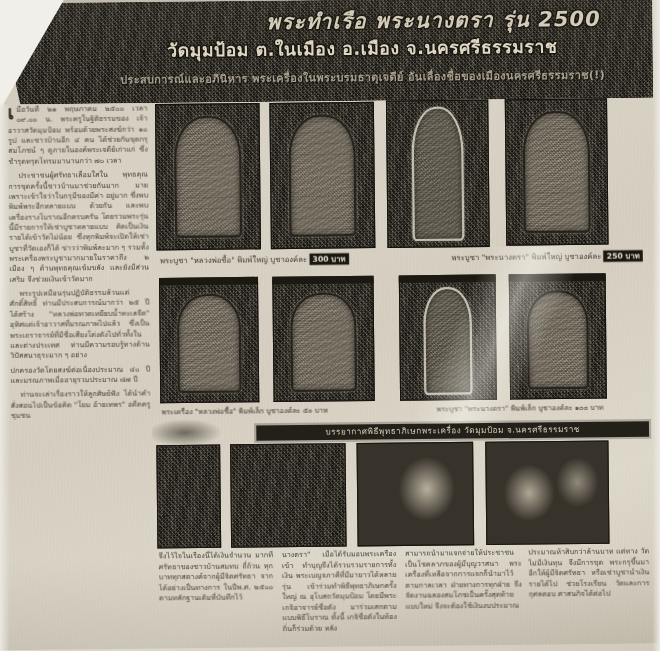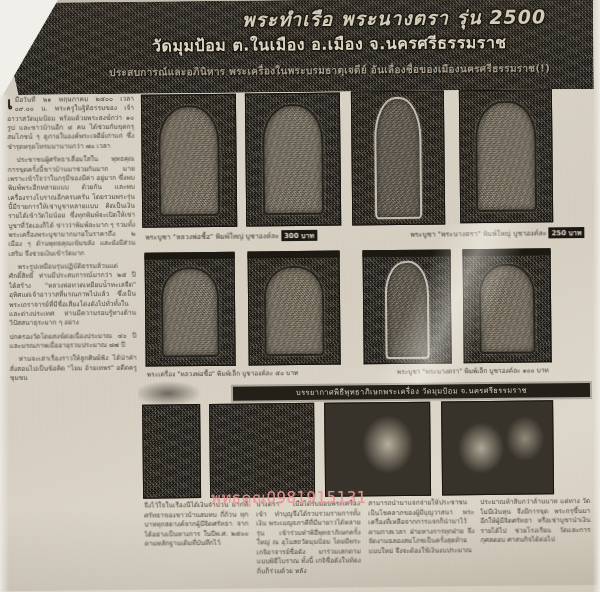--- a/index.html
+++ b/index.html
@@ -132,14 +132,13 @@
     <div class="botcol" style="left:482px;width:110px">ประมาณห้าสิบกว่าล้านบาท แต่ทาง วัดไม่มีเงินทุน จึงมีการขุด พระกรุขึ้นมาอีกให้ผู้มีจิตศรัทธา หรือเช่าบูชานำเงินรายได้ไป ช่วยโรงเรียน วัดและการกุศลตอบ ศาสนกิจได้ต่อไป</div>
 
     <div class="crease" style="left:300px;top:230px;width:300px;height:160px;background:linear-gradient(115deg,rgba(255,255,255,0) 40%,rgba(250,248,240,.45) 52%,rgba(255,255,255,0) 64%)"></div>
     <div class="crease" style="left:0;top:0;width:600px;height:592px;background:linear-gradient(180deg,rgba(90,82,66,.12),rgba(0,0,0,0) 12%,rgba(0,0,0,0) 86%,rgba(90,82,66,.14))"></div>
   </div>
 
   <div class="wedge"></div>
   <div class="edge-r"></div>
   <div class="edge-l"></div>
 
-  <div class="watermark">พุทธคุณ0981915131</div>
 </div>
 
 </body></html>

